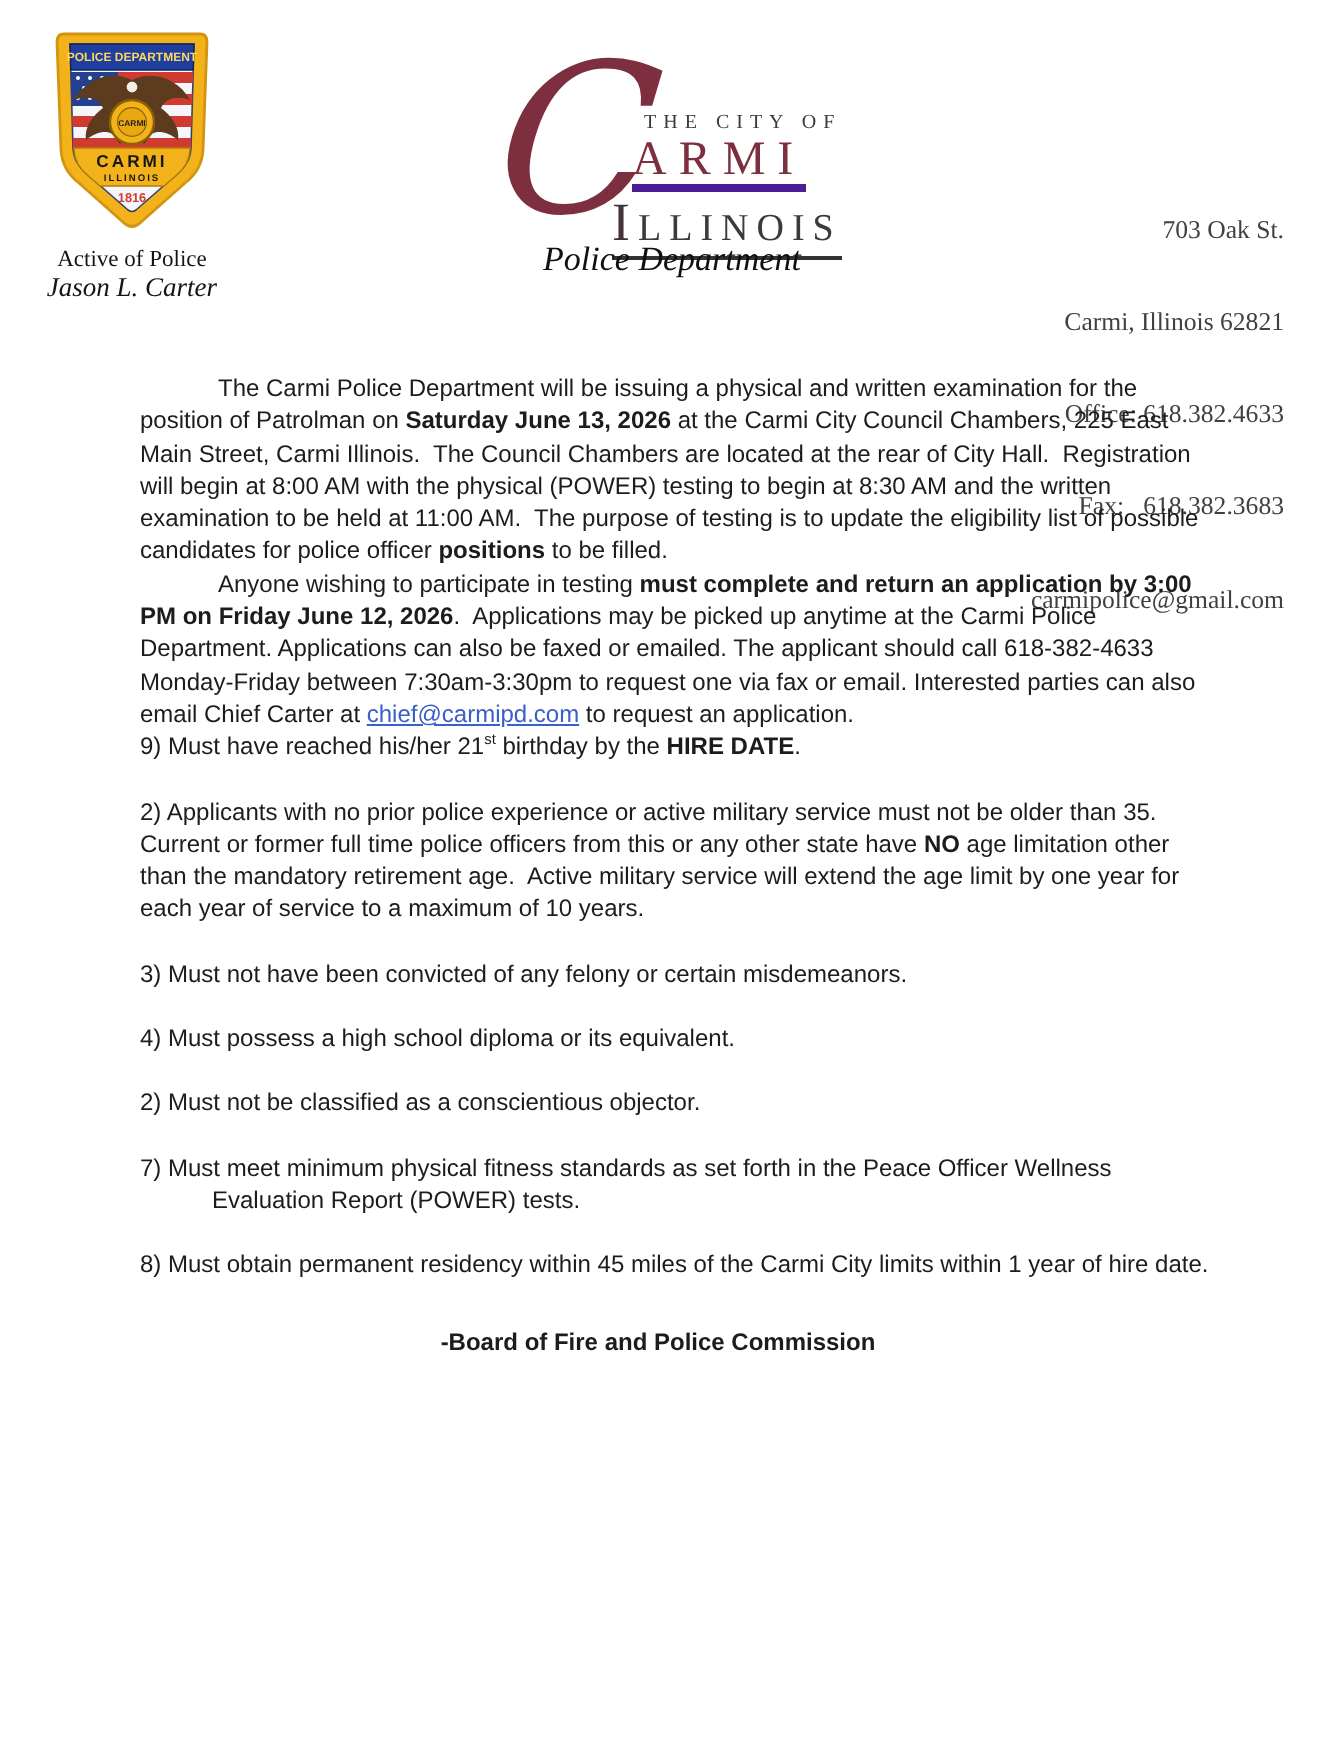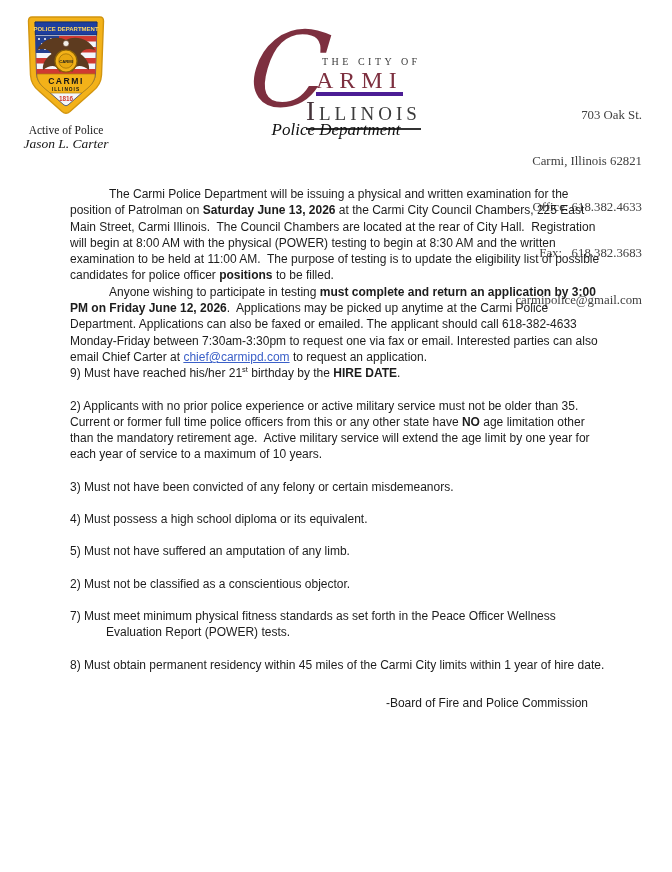--- a/index.html
+++ b/index.html
@@ -29,21 +29,21 @@
            font-family:"Liberation Serif",serif;font-size:12.8px;line-height:15.4px;
            color:#404040;white-space:pre;}
   
   .doc-body{position:absolute;left:70px;top:186px;width:541px;
             font-size:12px;line-height:16.3px;}
   .para{margin:0;text-indent:39px;white-space:pre-wrap;}
   .req-heading{margin:22px 0 26px 0;text-align:center;}
   .req-heading span{text-decoration:underline;}
   .req{margin:0 0 16px 0;white-space:pre-wrap;}
   .req.hang{padding-left:36px;text-indent:-36px;}
-  .signature{margin-top:22px;text-align:right;padding-right:23px;}
+  .signature{margin-top:22px;text-align:center;padding-right:23px;font-weight:bold;}
   .seg-b{font-weight:bold;}
   .seg-sup{vertical-align:super;font-size:0.62em;line-height:0;}
   .seg-link{color:#3a5fc8;text-decoration:underline;cursor:pointer;}
 </style>
 </head>
 <body>
 
 <svg class="patch" width="88" height="106" viewBox="0 0 88 106">
   <defs>
     <clipPath id="shieldClip">
@@ -108,19 +108,18 @@
 
 <div class="doc-body">
   <p class="para"><span>The Carmi Police Department will be issuing a physical and written examination for the position of Patrolman on </span><span class="seg-b">Saturday June 13, 2026</span><span> at the Carmi City Council Chambers, 225 East Main Street, Carmi Illinois.  The Council Chambers are located at the rear of City Hall.  Registration will begin at 8:00 AM with the physical (POWER) testing to begin at 8:30 AM and the written examination to be held at 11:00 AM.  The purpose of testing is to update the eligibility list of possible candidates for police officer </span><span class="seg-b">positions</span><span> to be filled.</span></p>
   <p class="para"><span>Anyone wishing to participate in testing </span><span class="seg-b">must complete and return an application by 3:00 PM on Friday June 12, 2026</span><span>.  Applications may be picked up anytime at the Carmi Police Department. Applications can also be faxed or emailed. The applicant should call 618-382-4633 Monday-Friday between 7:30am-3:30pm to request one via fax or email. Interested parties can also email Chief Carter at </span><a class="seg-link">chief@carmipd.com</a><span> to request an application.</span></p>
 
 
   <p class="req"><span>9) Must have reached his/her 21</span><span class="seg-sup">st</span><span> birthday by the </span><span class="seg-b">HIRE DATE</span><span>.</span></p>
   <p class="req"><span>2) Applicants with no prior police experience or active military service must not be older than 35.  Current or former full time police officers from this or any other state have </span><span class="seg-b">NO</span><span> age limitation other than the mandatory retirement age.  Active military service will extend the age limit by one year for each year of service to a maximum of 10 years.</span></p>
   <p class="req"><span>3) Must not have been convicted of any felony or certain misdemeanors.</span></p>
   <p class="req"><span>4) Must possess a high school diploma or its equivalent.</span></p>
-  <p class="req"><span>5) Must not have suffered an amputation of any limb.</span></p>
   <p class="req"><span>2) Must not be classified as a conscientious objector.</span></p>
   <p class="req hang"><span>7) Must meet minimum physical fitness standards as set forth in the Peace Officer Wellness Evaluation Report (POWER) tests.</span></p>
   <p class="req hang"><span>8) Must obtain permanent residency within 45 miles of the Carmi City limits within 1 year of hire date.</span></p>
 
   <div class="signature">-Board of Fire and Police Commission</div>
 </div>
 
 </body></html>

